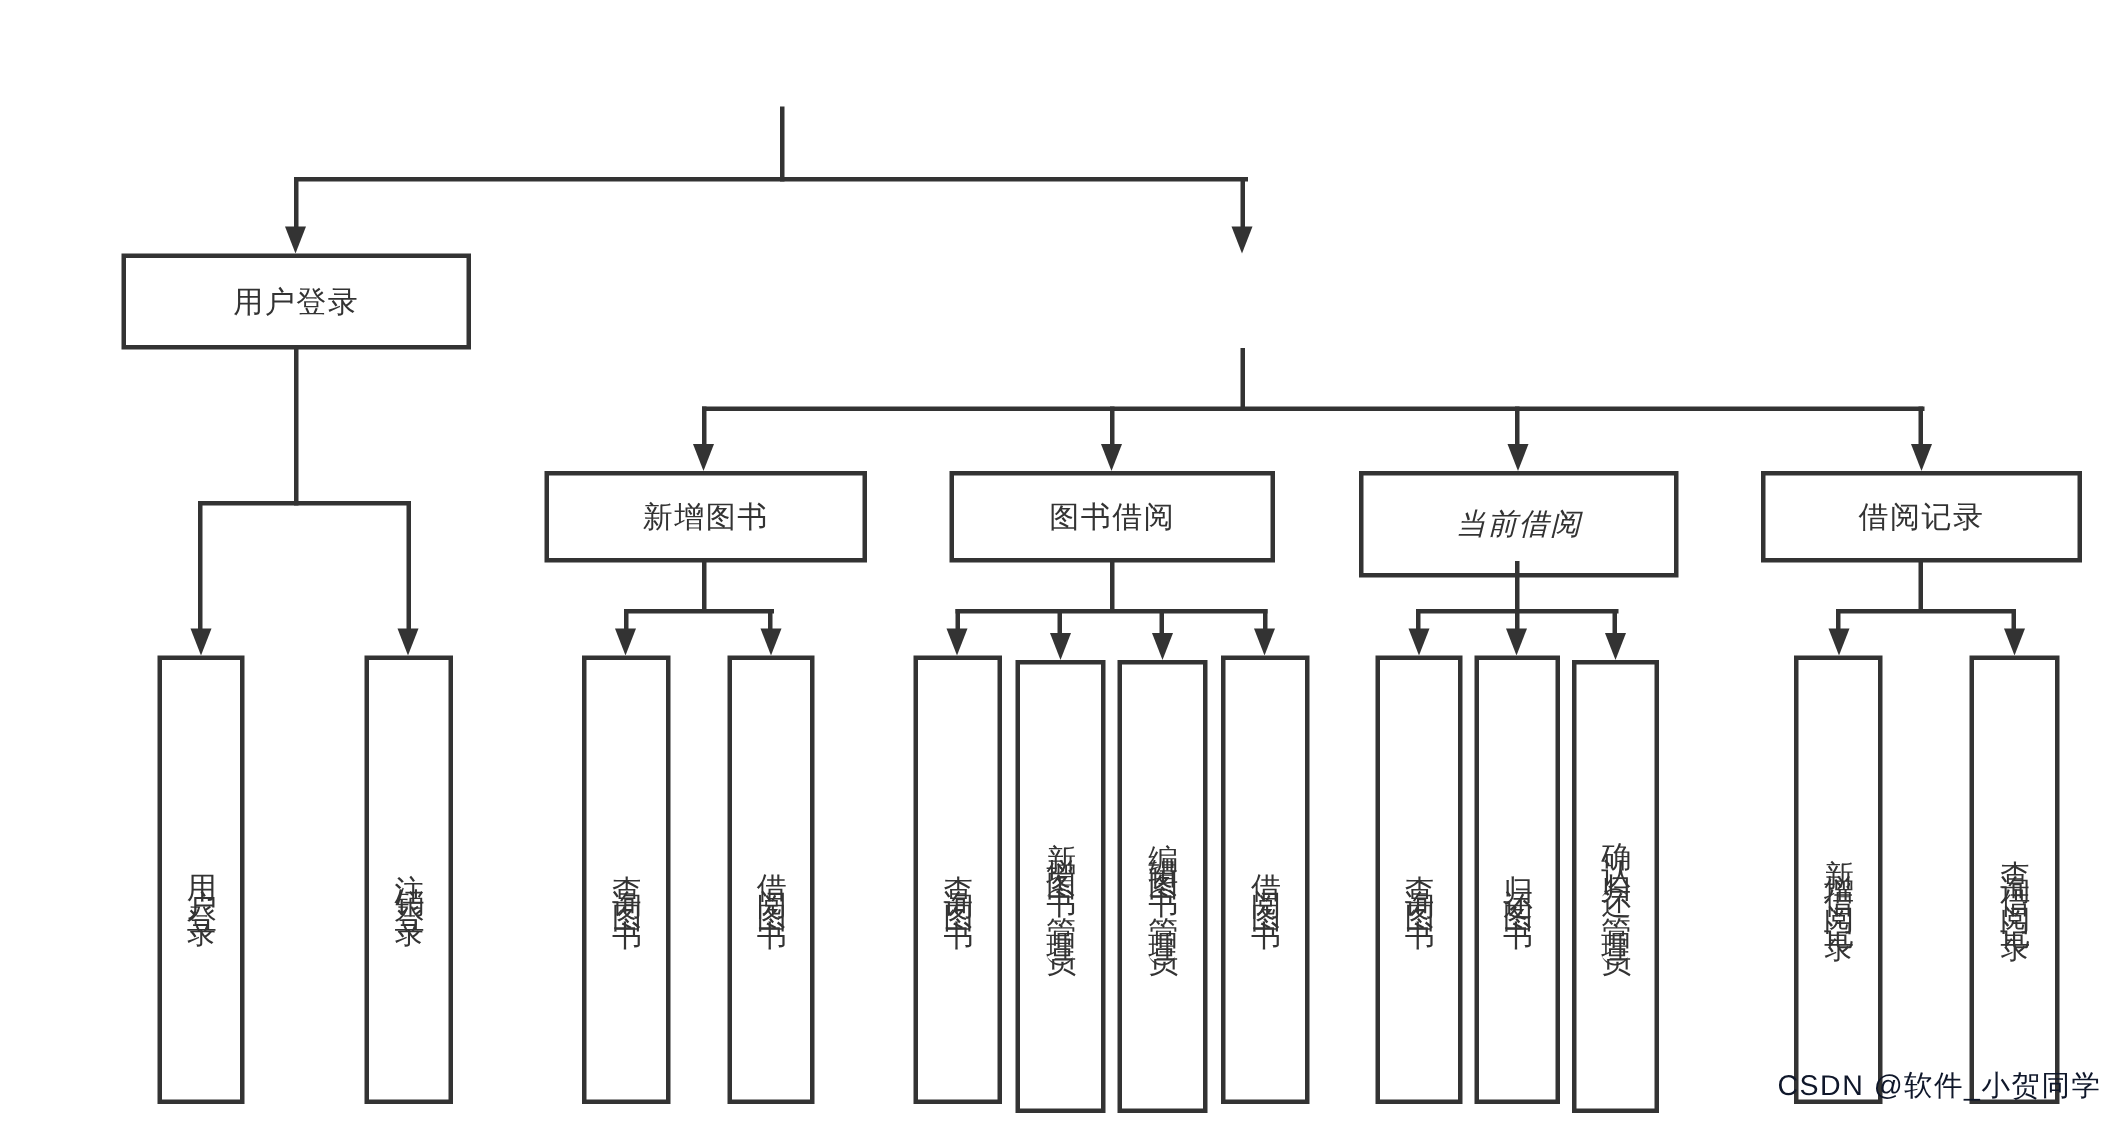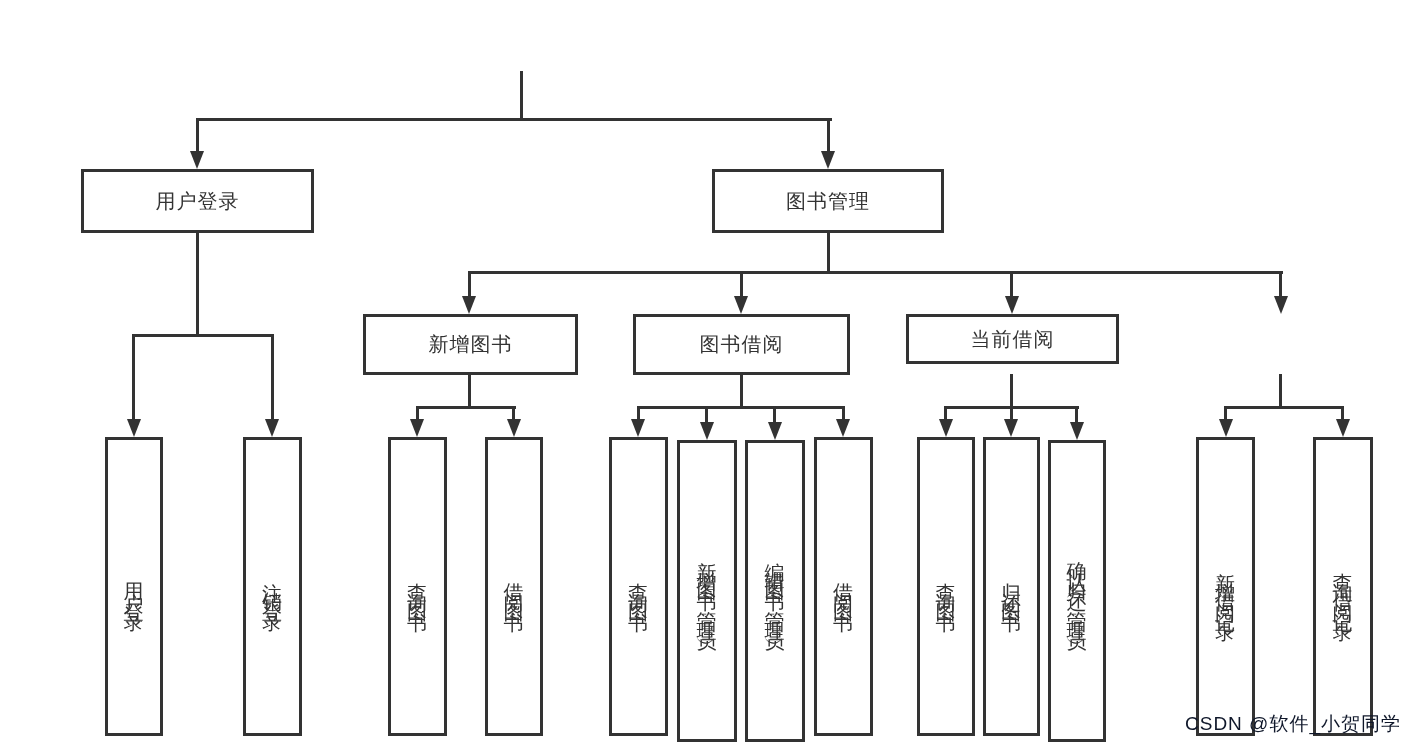--- a/index.html
+++ b/index.html
@@ -42,23 +42,20 @@
   <div class="cl" style="left:520px;top:71px;width:3px;height:50px;"></div>
   <div class="cl" style="left:196px;top:118px;width:636px;height:3px;"></div>
   <div class="cl" style="left:196px;top:118px;width:3px;height:36px;"></div>
   <div class="ah" style="left:190px;top:151px;"></div>
   <div class="cl" style="left:827px;top:118px;width:3px;height:36px;"></div>
   <div class="ah" style="left:821px;top:151px;"></div>
 
   <div class="node" style="left:81px;top:169px;width:233px;height:64px;">
     <span>用户登录</span>
   </div>
-  <div class="node" style="left:712px;top:169px;width:232px;height:64px;">
-    <span>图书管理</span>
-  </div>
 
   <div class="cl" style="left:196px;top:232px;width:3px;height:105px;"></div>
   <div class="cl" style="left:132px;top:334px;width:142px;height:3px;"></div>
   <div class="cl" style="left:132px;top:334px;width:3px;height:87px;"></div>
   <div class="ah" style="left:127px;top:419px;"></div>
   <div class="cl" style="left:271px;top:334px;width:3px;height:87px;"></div>
   <div class="ah" style="left:265px;top:419px;"></div>
 
   <div class="cl" style="left:827px;top:232px;width:3px;height:42px;"></div>
   <div class="cl" style="left:468px;top:271px;width:815px;height:3px;"></div>
@@ -70,22 +67,25 @@
   <div class="ah" style="left:1005px;top:296px;"></div>
   <div class="cl" style="left:1279px;top:271px;width:3px;height:27px;"></div>
   <div class="ah" style="left:1274px;top:296px;"></div>
 
   <div class="node" style="left:363px;top:314px;width:215px;height:61px;">
     <span>新增图书</span>
   </div>
   <div class="node" style="left:633px;top:314px;width:217px;height:61px;">
     <span>图书借阅</span>
   </div>
-  <div class="node" style="left:906px;top:314px;width:213px;height:50px;">
+  <div class="node" style="left:906px;top:314px;width:213px;height:71px;font-style:italic;">
     <span>当前借阅</span>
+  </div>
+  <div class="node" style="left:1174px;top:314px;width:214px;height:61px;">
+    <span>借阅记录</span>
   </div>
 
   <div class="cl" style="left:468px;top:374px;width:3px;height:34px;"></div>
   <div class="cl" style="left:416px;top:406px;width:100px;height:3px;"></div>
   <div class="cl" style="left:416px;top:406px;width:3px;height:16px;"></div>
   <div class="ah" style="left:410px;top:419px;"></div>
   <div class="cl" style="left:512px;top:406px;width:3px;height:16px;"></div>
   <div class="ah" style="left:507px;top:419px;"></div>
 
   <div class="cl" style="left:740px;top:374px;width:3px;height:34px;"></div>

